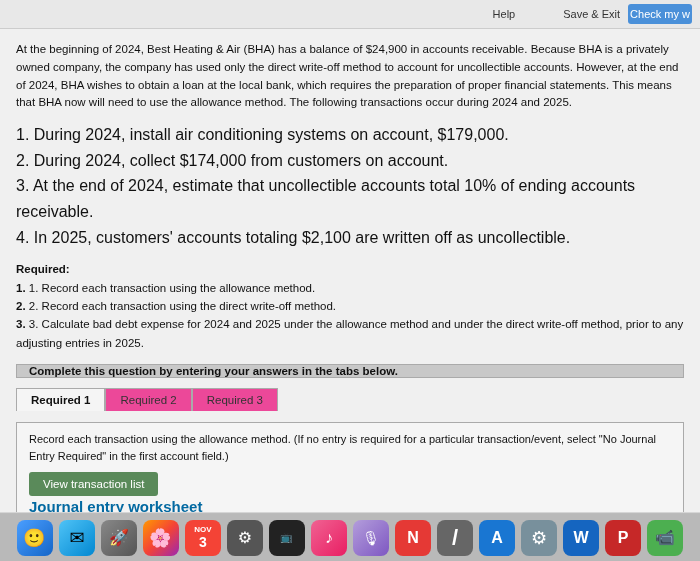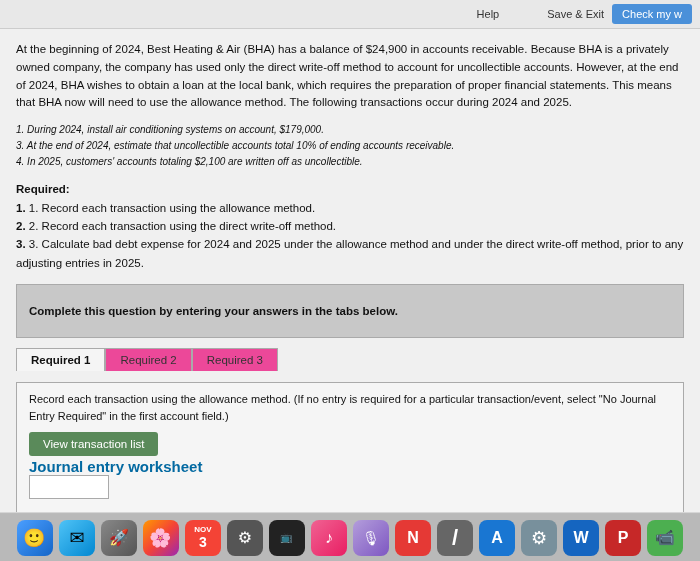--- a/index.html
+++ b/index.html
@@ -27,21 +27,21 @@
       font-size: 11px;
       color: #333;
       text-decoration: none;
       cursor: pointer;
       padding-left: 40px;
     }
     .check-my-btn {
       background: #4a90d9;
       color: white;
       border: none;
-      padding: 4px 10px;
+      padding: 4px 2px;
       font-size: 11px;
       border-radius: 3px;
       cursor: pointer;
     }
 
     
     .main-content {
       background: #f0f0f0;
       padding: 12px 16px;
       height: calc(561px - 30px - 48px);
@@ -49,42 +49,41 @@
     }
 
     .problem-text {
       font-size: 11.5px;
       line-height: 1.55;
       color: #111;
       margin-bottom: 10px;
     }
 
     .transactions-list {
-      font-size: 10px;
+      font-size: 16px;
       line-height: 1.6;
       color: #111;
       margin-bottom: 10px;
-      font-style: italic;
     }
 
     .required-section {
       font-size: 11.5px;
       line-height: 1.6;
       color: #111;
       margin-bottom: 12px;
     }
     .required-section .req-title {
       font-weight: bold;
     }
 
     
     .complete-box {
       background: #c8c8c8;
       border: 1px solid #aaa;
-      padding: 20px 12px;
+      padding: 0 12px;
       margin-bottom: 10px;
       font-size: 11.5px;
       font-weight: bold;
       color: #111;
     }
 
     
     .tabs-row {
       display: flex;
       gap: 0;
@@ -196,20 +195,21 @@
   <a class="top-bar-link">Save &amp; Exit</a>
   <button class="check-my-btn">Check my w</button>
 </div>
 
 <div class="main-content">
 
   <p class="problem-text">At the beginning of 2024, Best Heating &amp; Air (BHA) has a balance of $24,900 in accounts receivable. Because BHA is a privately owned company, the company has used only the direct write-off method to account for uncollectible accounts. However, at the end of 2024, BHA wishes to obtain a loan at the local bank, which requires the preparation of proper financial statements. This means that BHA now will need to use the allowance method. The following transactions occur during 2024 and 2025.</p>
 
   <div class="transactions-list">
     <div>1. During 2024, install air conditioning systems on account, $179,000.</div>
+    <div>2. During 2024, collect $174,000 from customers on account.</div>
     <div>3. At the end of 2024, estimate that uncollectible accounts total 10% of ending accounts receivable.</div>
     <div>4. In 2025, customers' accounts totaling $2,100 are written off as uncollectible.</div>
   </div>
 
   <div class="required-section">
     <div class="req-title">Required:</div>
     <div><strong>1.</strong> <span>1. Record each transaction using the allowance method.</span></div>
     <div><strong>2.</strong> <span>2. Record each transaction using the direct write-off method.</span></div>
     <div><strong>3.</strong> <span>3. Calculate bad debt expense for 2024 and 2025 under the allowance method and under the direct write-off method, prior to any adjusting entries in 2025.</span></div>
   </div>

